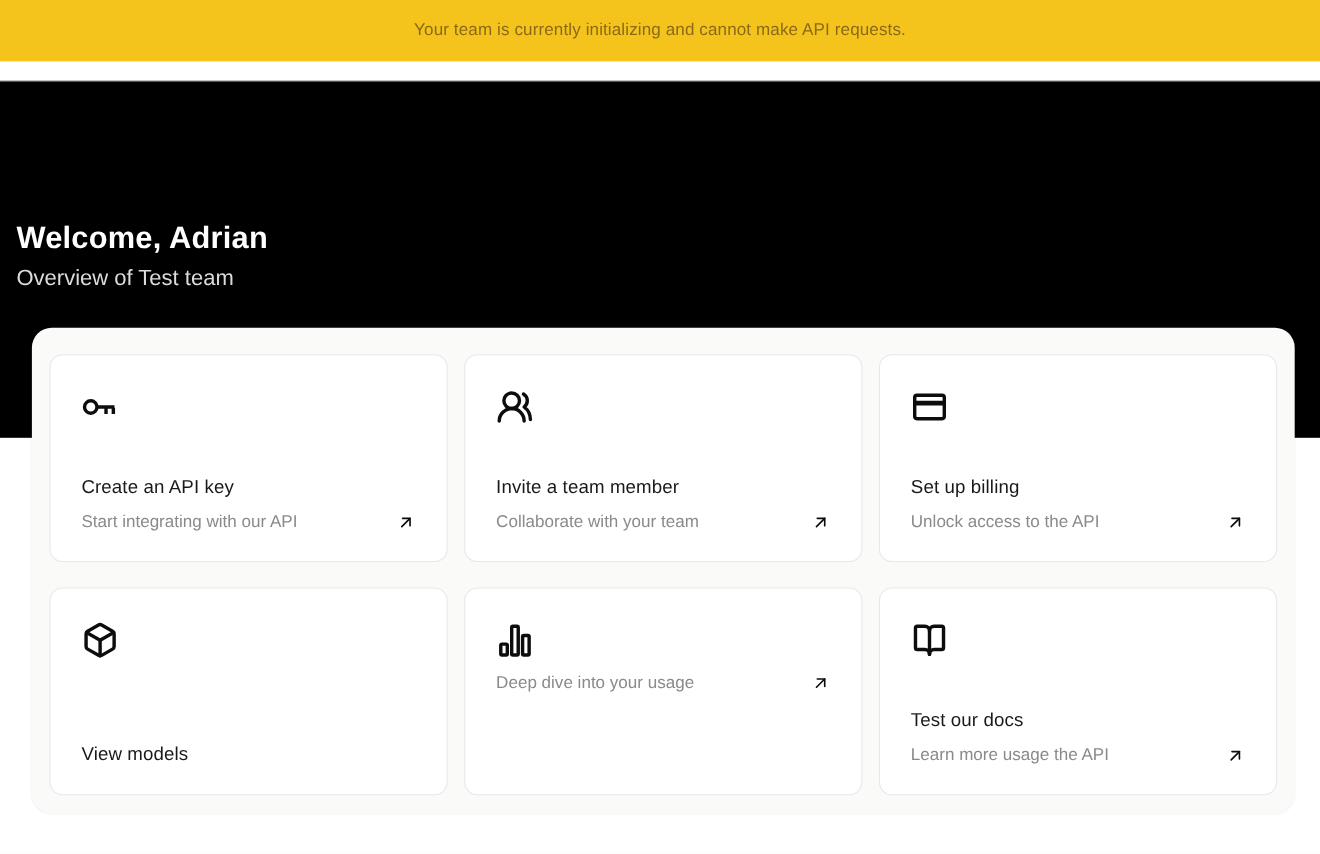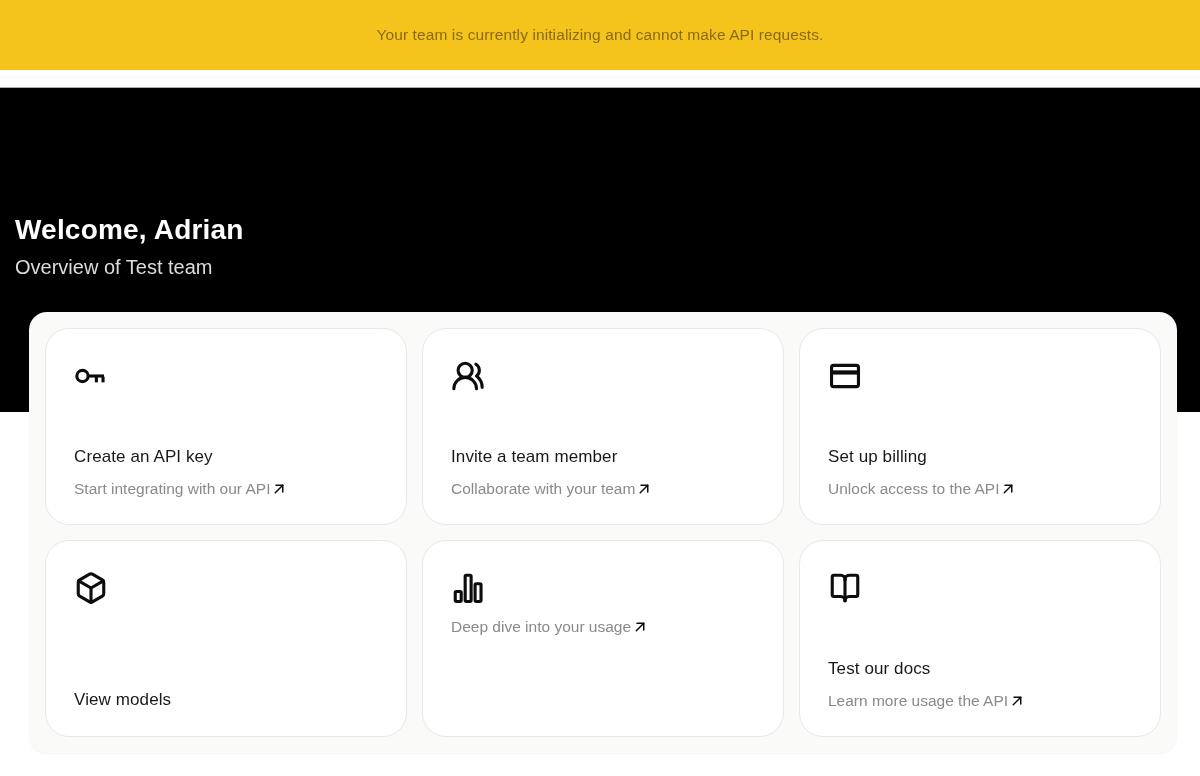--- a/index.html
+++ b/index.html
@@ -4,21 +4,21 @@
 <style>
   * { margin: 0; padding: 0; box-sizing: border-box; }
   html, body { width: 1200px; height: 776px; overflow: hidden; }
   body {
     font-family: "Liberation Sans", "DejaVu Sans", sans-serif;
     background: #ffffff;
   }
 
   
   .banner {
-    height: 70px;
+    height: 56px;
     background: #F4C41D;
     display: flex;
     align-items: center;
     justify-content: center;
   }
   .banner-text {
     color: #8B6A16;
     font-size: 15.5px;
     letter-spacing: .1px;
   }
@@ -60,39 +60,41 @@
   }
   .grid {
     display: grid;
     grid-template-columns: repeat(3, 1fr);
     grid-template-rows: 197px 197px;
     gap: 15px;
   }
   .card {
     background: #ffffff;
     border: 1px solid #E8E8EB;
-    border-radius: 24px;
+    border-radius: 12px;
     padding: 30px 28px 26px 28px;
     display: flex;
     flex-direction: column;
     cursor: pointer;
+    margin-top: 8px;
   }
   .card-icon { width: 34px; height: 34px; color: #0D0D0D; }
   .card-icon svg { width: 34px; height: 34px; display: block; }
   .card-title {
     margin-top: auto;
     color: #191919;
     font-size: 17px;
     font-weight: 500;
     letter-spacing: .1px;
   }
   .card-bottom {
     margin-top: 13px;
     display: flex;
     align-items: center;
+    justify-content: space-between;
   }
   .card-subtitle {
     color: #8A8A8A;
     font-size: 15.5px;
     font-weight: 400;
   }
   .arrow { width: 18px; height: 18px; color: #0D0D0D; flex: 0 0 auto; }
   .arrow svg { width: 18px; height: 18px; display: block; }
 </style>
 </head>

